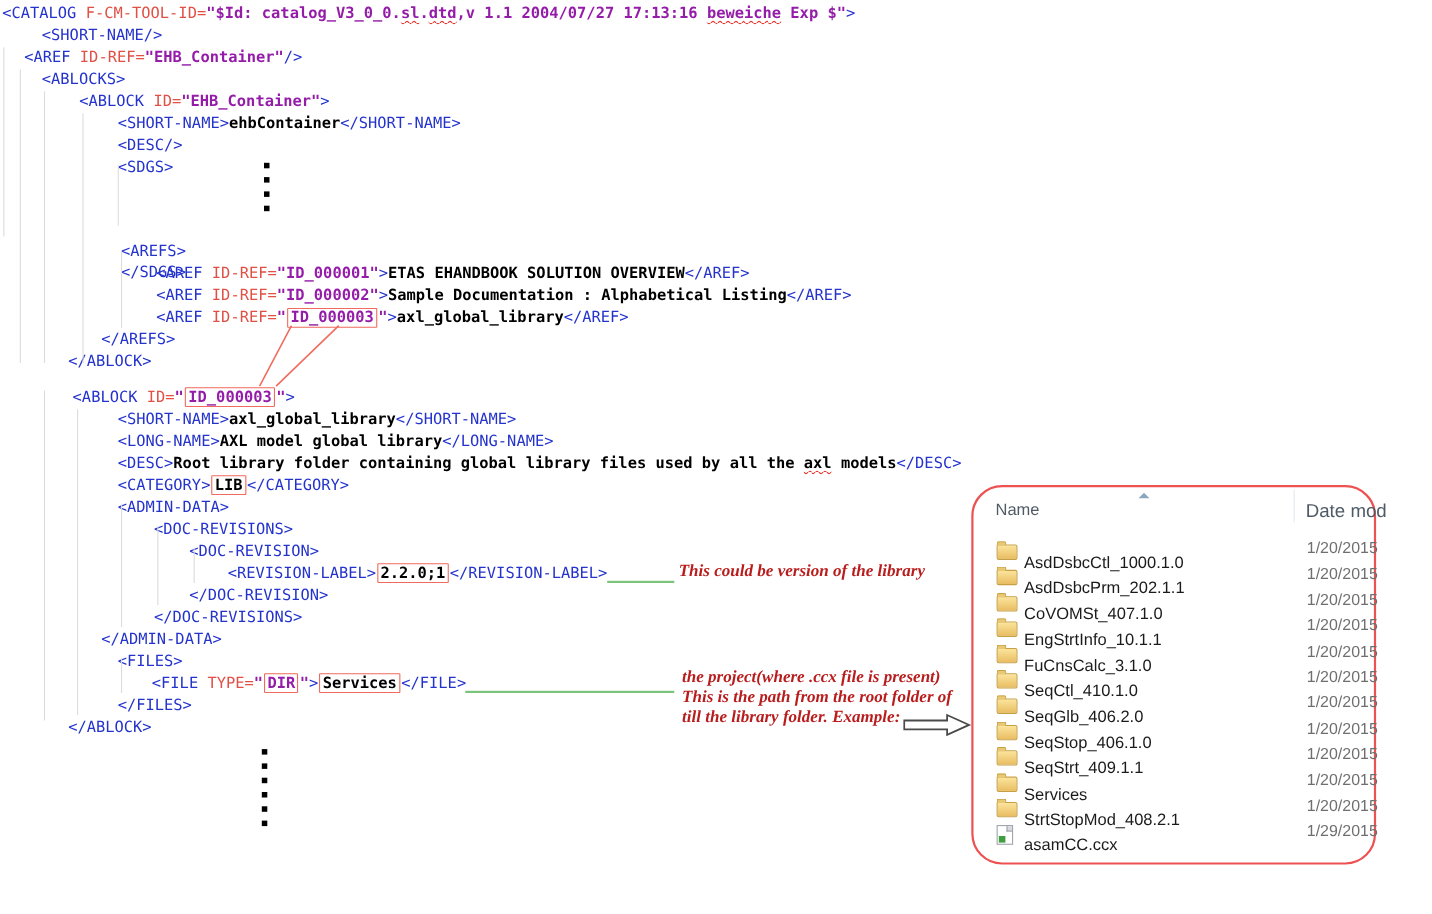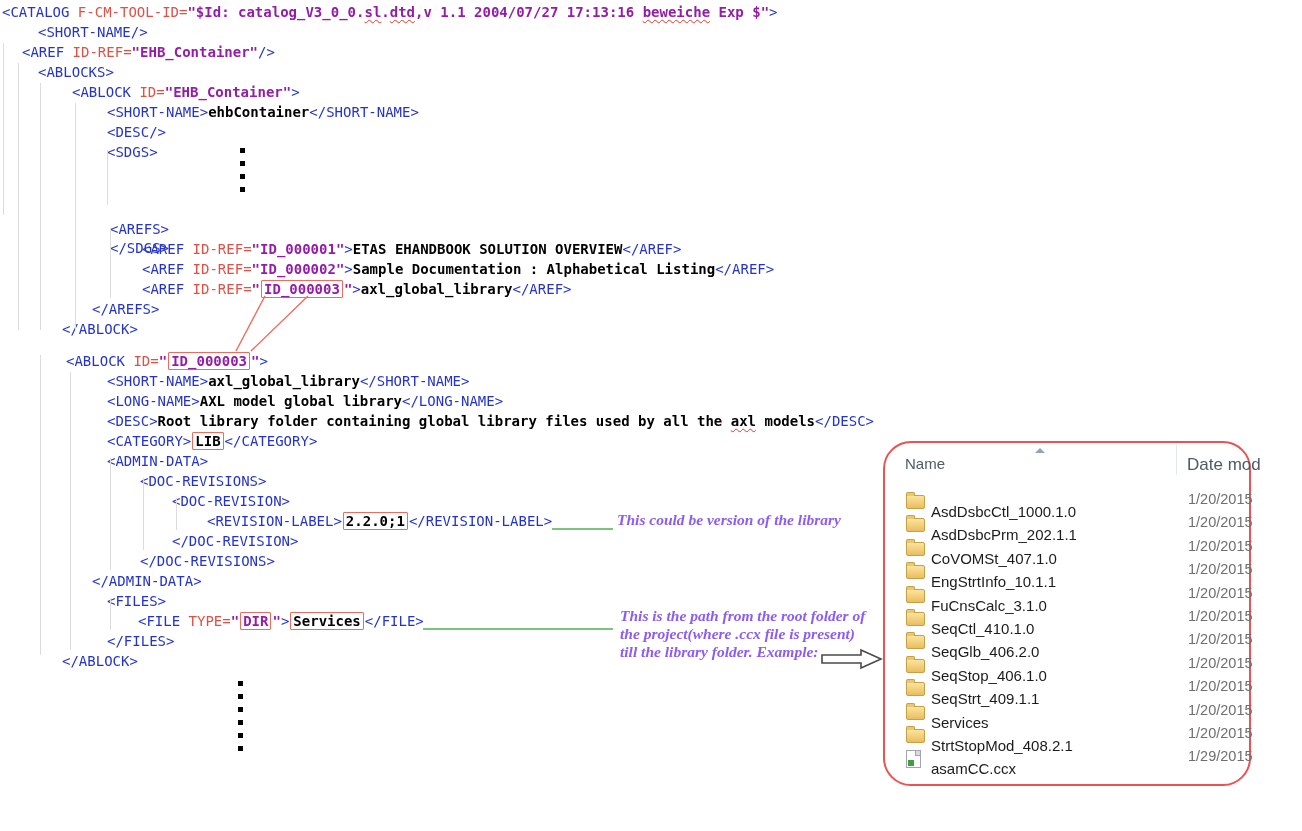--- a/index.html
+++ b/index.html
@@ -14,21 +14,21 @@
   .boxed{border:1px solid var(--boxb);padding:0 2px;margin:0 1px;border-radius:1px;}
   .squig{text-decoration-line:underline;text-decoration-style:wavy;
          text-decoration-color:var(--squig);text-decoration-thickness:1px;text-underline-offset:2px;margin-top:18px;}
   .guide{position:absolute;width:1px;background:var(--guide);}
   .dot{position:absolute;width:5px;height:5px;background:#000;}
   .green-line{position:absolute;height:2px;background:var(--green);}
   .red-underline{position:absolute;height:3px;background:var(--redul);}
   .overlay{position:absolute;left:0;top:0;width:1302px;height:831px;pointer-events:none;}
   
   .annotation{position:absolute;font-family:"Liberation Serif","DejaVu Serif",serif;
-              font-weight:bold;font-style:italic;font-size:15.5px;line-height:18px;color:#8b5cf6;}
+              font-weight:bold;font-style:italic;font-size:15.5px;line-height:18px;color:#b91c1c;}
   .arrow-svg{position:absolute;}
   
   .explorer{position:absolute;background:#fff;border:2px solid var(--exborder);
             font-family:"Liberation Sans",sans-serif;}
   .ex-header{position:absolute;left:0;top:0;right:0;height:32px;}
   .ex-header .hdr-name{position:absolute;left:20px;top:12px;font-size:15px;color:var(--hdr);}
   .ex-header .hdr-date{position:absolute;left:302px;top:12px;font-size:17px;color:var(--hdr);white-space:nowrap;}
   .sort-asc{position:absolute;left:150px;top:5px;width:0;height:0;
             border-left:5px solid transparent;border-right:5px solid transparent;
             border-bottom:5px solid #8ca6bd;}
@@ -116,22 +116,22 @@
     </div>
 
   <svg id="connector-svg" class="overlay">
       <line x1="265" y1="296" x2="236" y2="351" stroke="#f06a5d" stroke-width="1.4"></line>
       <line x1="308" y1="296" x2="251" y2="351" stroke="#f06a5d" stroke-width="1.4"></line>
     </svg>
 
   <div class="annotation" style="left:617px;top:511px;">This could be version of the library</div>
 
   <div class="annotation" style="left:620px;top:607px;">
+    <div>the project(where .ccx file is present)</div>
     <div>This is the path from the root folder of</div>
-    <div>the project(where .ccx file is present)</div>
     <div>till the library folder. Example:</div>
   </div>
 
   <svg class="arrow-svg" style="left:821px;top:648px;" width="62" height="22" viewBox="0 0 62 22">
     <polygon points="1,7 40,7 40,2 60,11 40,20 40,15 1,15" fill="#ffffff" stroke="#4a4a4a" stroke-width="1.6"></polygon>
   </svg>
 
   <div class="explorer" style="left:883px;top:441px;width:364px;height:341px;border-radius:28px;">
     <div class="ex-header">
       <span class="hdr-name">Name</span>

